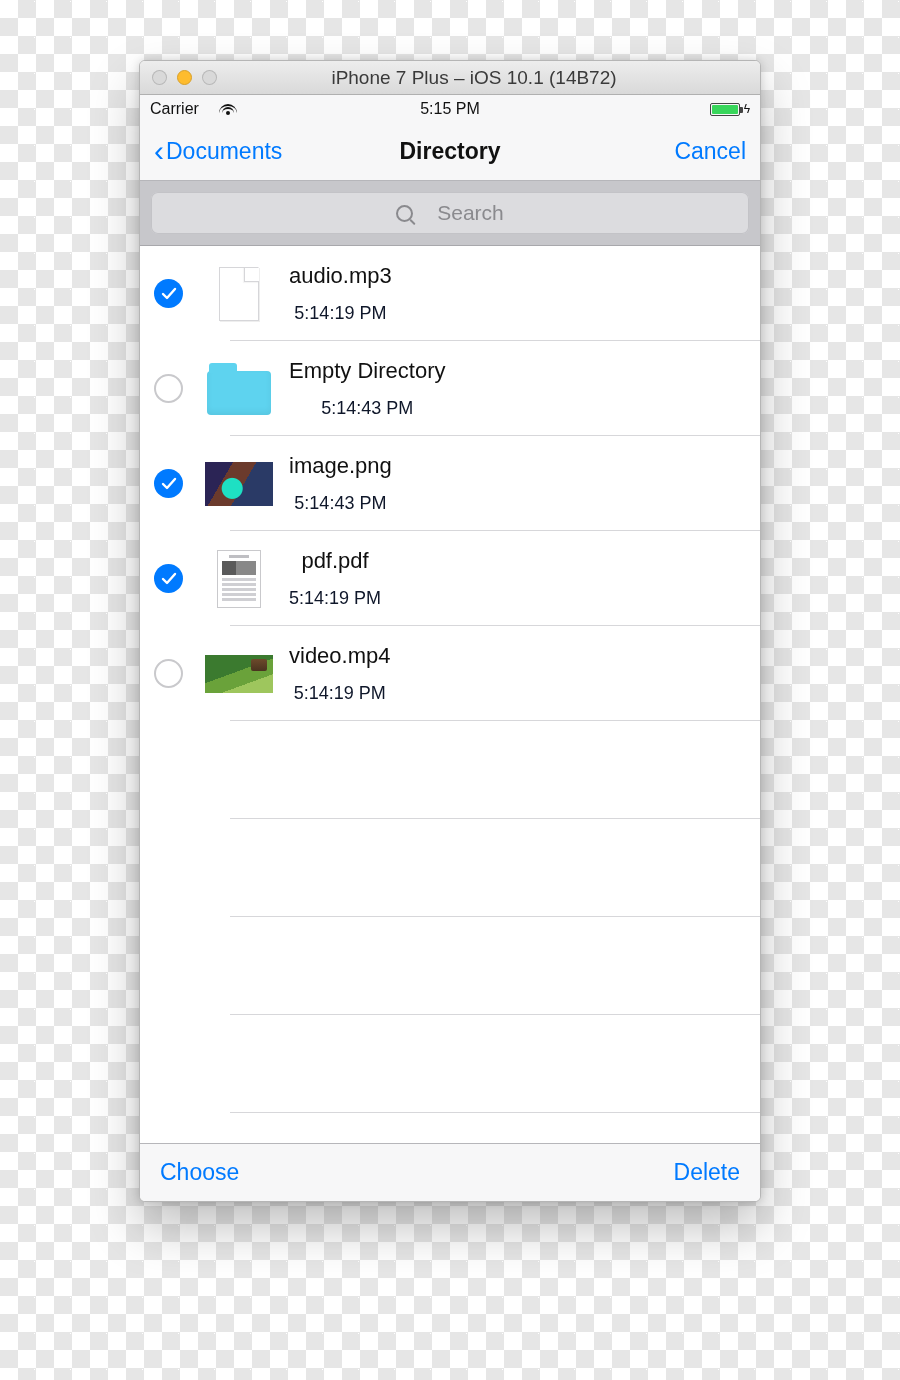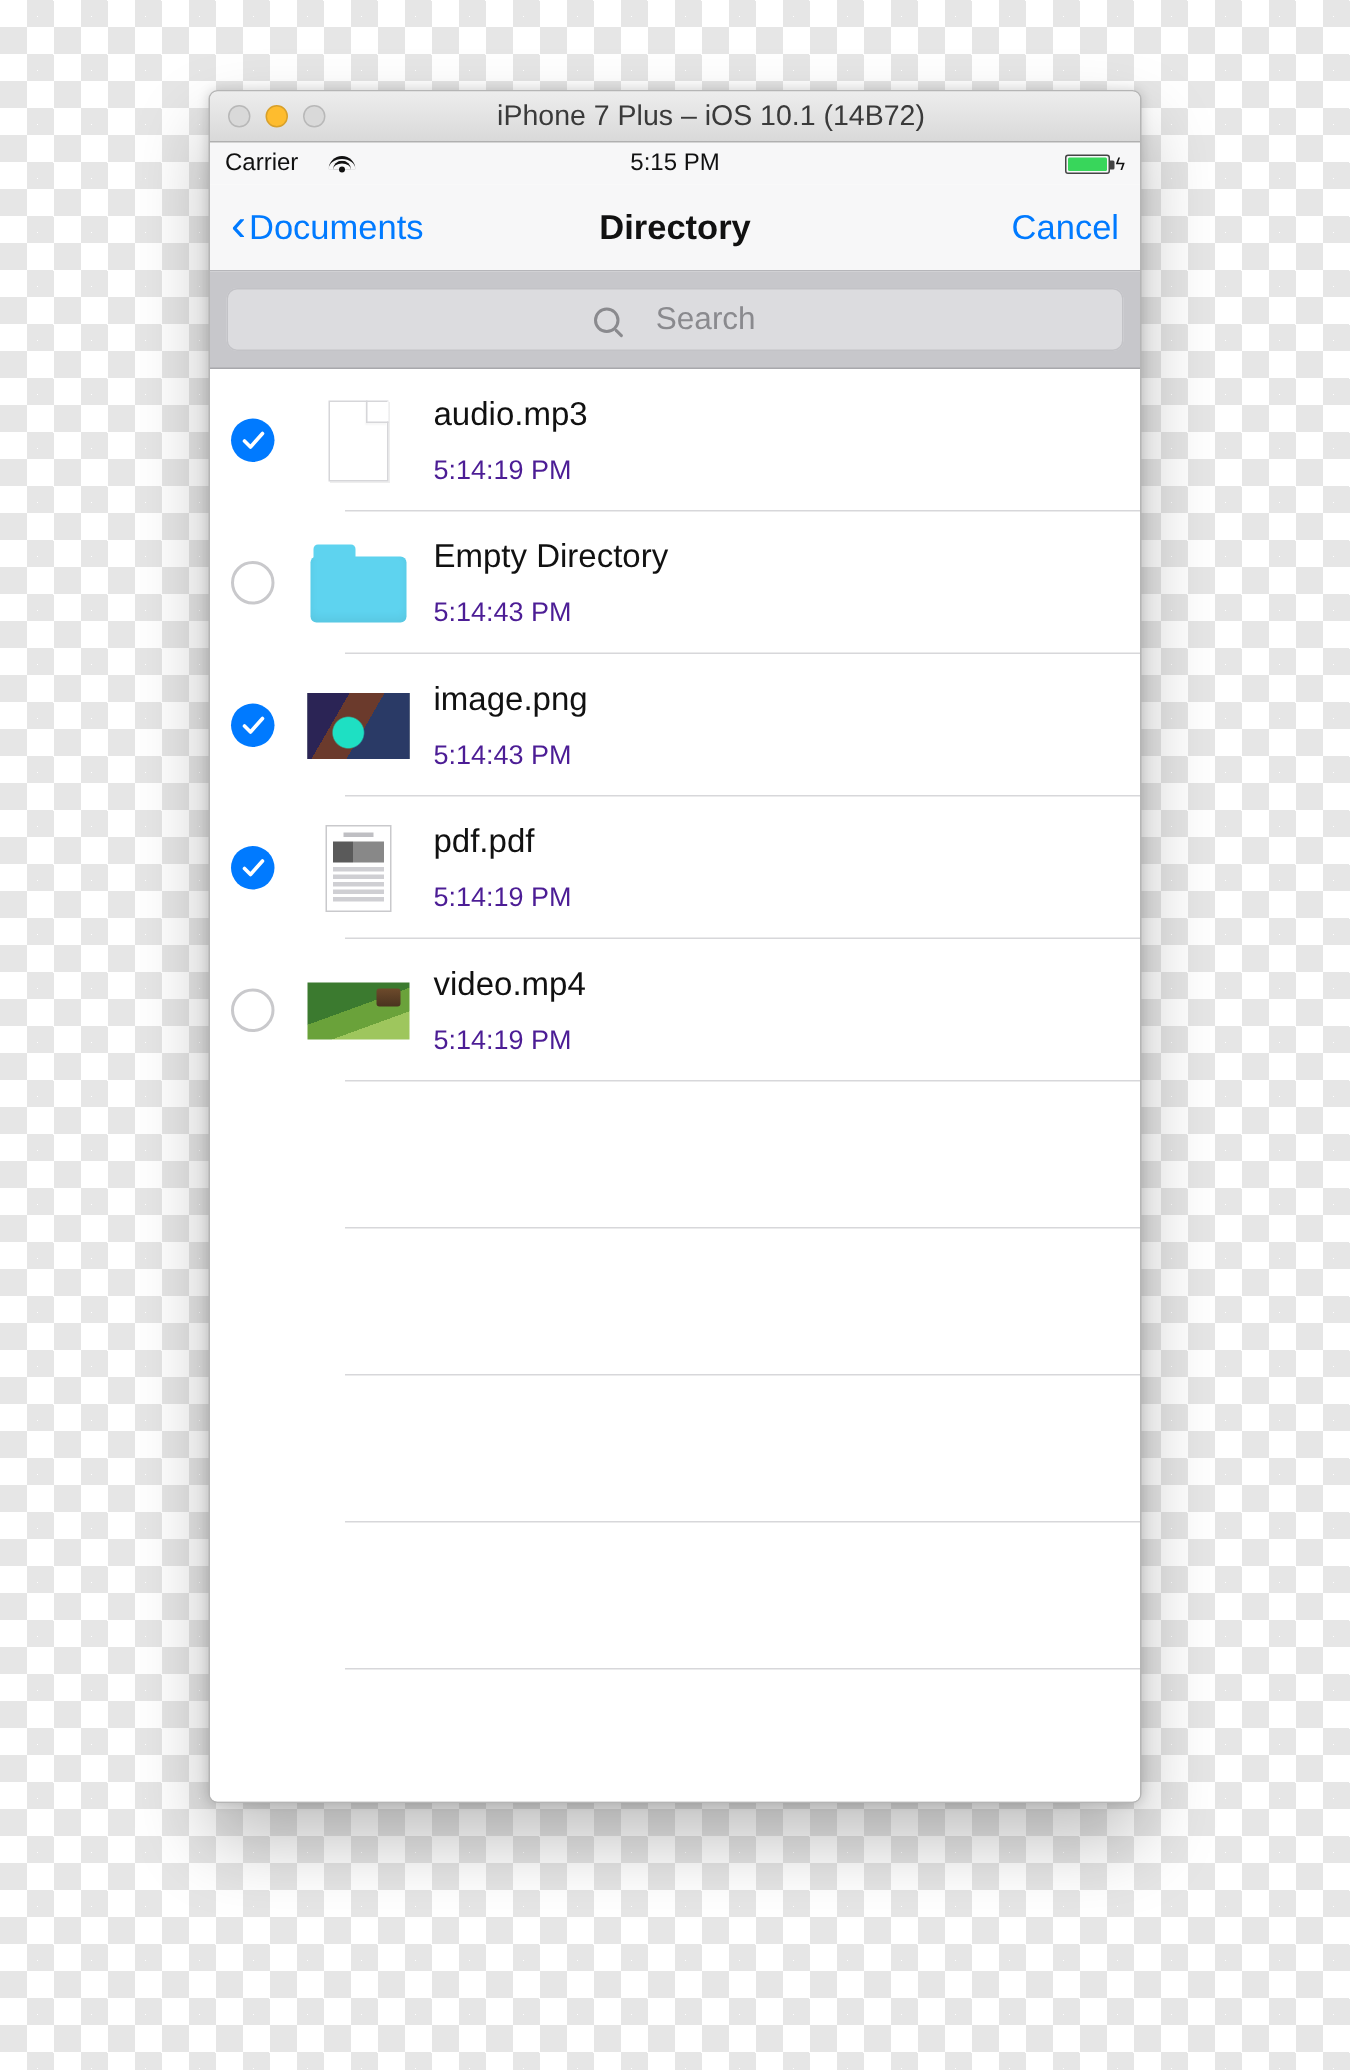--- a/index.html
+++ b/index.html
@@ -117,23 +117,23 @@
     margin-right:22px;
   }
   .check.on{ background:#007aff; }
   .check.off{ border:2px solid #c9c9cc; }
   .check.on svg{ width:16px; height:16px; }
   .thumb{
     width:68px; height:68px; flex:0 0 68px;
     display:flex; align-items:center; justify-content:center;
     margin-right:16px;
   }
-  .texts{ display:flex; flex-direction:column; gap:14px;}
+  .texts{ display:flex; flex-direction:column; gap:14px;align-items:center;}
   .fname{ font-size:22px; color:#111; }
-  .ftime{ font-size:18px; color:#4c1d95;}
+  .ftime{ font-size:18px; color:#0f172a;}
   
   .file-generic{
     width:40px; height:54px; background:#fff; border:1px solid #d6d6d9; position:relative;
     box-shadow: 1px 1px 0 #eee;
   }
   .file-generic::before{
     content:""; position:absolute; top:-1px; right:-1px; width:14px; height:14px;
     background:linear-gradient(135deg, transparent 49%, #fff 51%);
     border-left:1px solid #d6d6d9; border-bottom:1px solid #d6d6d9; box-shadow:-1px 1px 1px rgba(0,0,0,0.04);
   }
@@ -318,14 +318,18 @@
       </div>
     <div class="row empty">
         <div class="sep"></div>
       </div>
     <div class="row empty">
         <div class="sep"></div>
       </div>
 
   </div>
 
+  <div class="toolbar">
+    <span>Choose</span>
+    <span>Delete</span>
+  </div>
 
 </div>
 
 </body></html>

